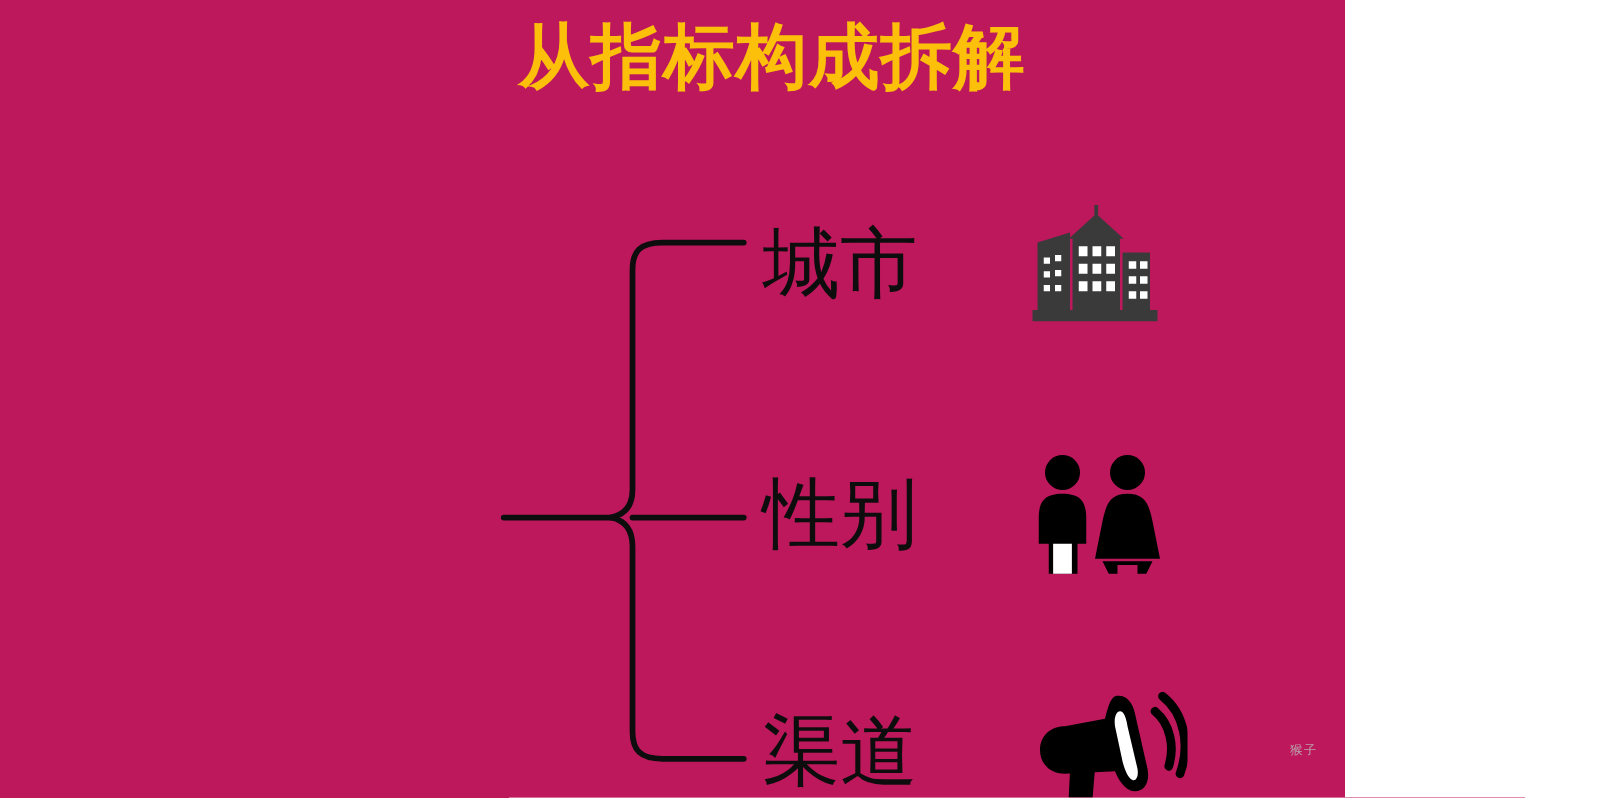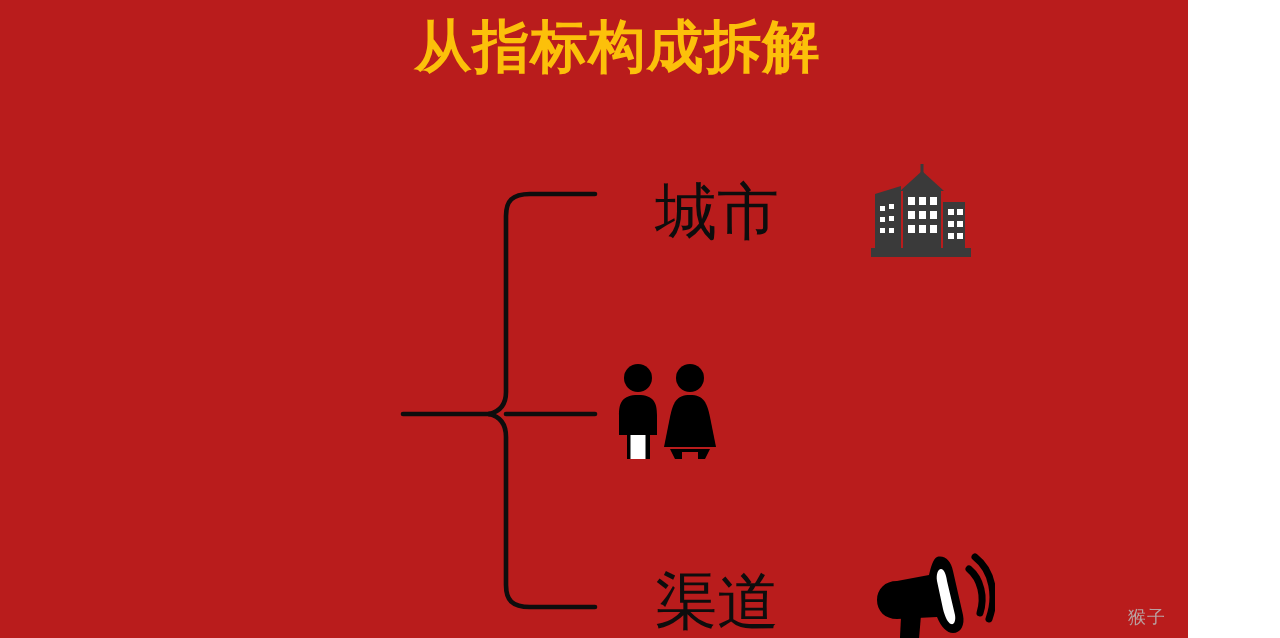--- a/index.html
+++ b/index.html
@@ -10,23 +10,23 @@
     width: 1280px;
     height: 638px;
     background: #ffffff;
     font-family: "Liberation Sans", "DejaVu Sans", sans-serif;
     overflow: hidden;
     position: relative;
   }
 
   #slide {
     position: relative;
-    width: 1188px;
+    width: 1076px;
     height: 638px;
-    background: #b91c1c;
+    background: #be185d;
     overflow: hidden;
   }
 
   
   #slide-title {
     position: absolute;
     left: 0;
     top: 12px;
     width: 1235px;
     text-align: center;
@@ -81,38 +81,37 @@
   #branch-row-2 { top: 552px; }
 
   .branch-label {
     font-size: 62px;
     line-height: 76px;
     color: #0d0d0d;
     white-space: nowrap;
     letter-spacing: 0px;
     width: 212px;
     flex: 0 0 212px;
-    margin-left: 45px;
   }
 
   .branch-icon {
     width: 130px;
     height: 100px;
     flex: 0 0 130px;
     display: flex;
     align-items: center;
     justify-content: flex-start;
   }
 
   
   #watermark {
     position: absolute;
     right: 22px;
-    bottom: 14px;
-    font-size: 18px;
+    bottom: 30px;
+    font-size: 10px;
     line-height: 14px;
     color: #b9b9b9;
     letter-spacing: 1px;
     white-space: nowrap;
     opacity: 0.85;
   }
 </style>
 </head>
 <body>
 
@@ -182,20 +181,21 @@
           <rect x="81" y="57" width="6" height="6" fill="#ffffff"></rect>
           <rect x="90" y="57" width="6" height="6" fill="#ffffff"></rect>
           <rect x="81" y="69" width="6" height="6" fill="#ffffff"></rect>
           <rect x="90" y="69" width="6" height="6" fill="#ffffff"></rect>
         </g>
       </svg>
     </div>
   </div>
 
   <div class="branch-row" id="branch-row-1">
+    <div class="branch-label">性别</div>
     <div class="branch-icon">
       <svg width="110" height="98" viewBox="0 0 110 98" xmlns="http://www.w3.org/2000/svg">
         <g fill="#000000">
 
           <circle cx="28" cy="15" r="14"></circle>
           <path d="M28 32
                    C 12 32 9 40 9 52
                    L 9 72
                    L 17 72
                    L 17 96

